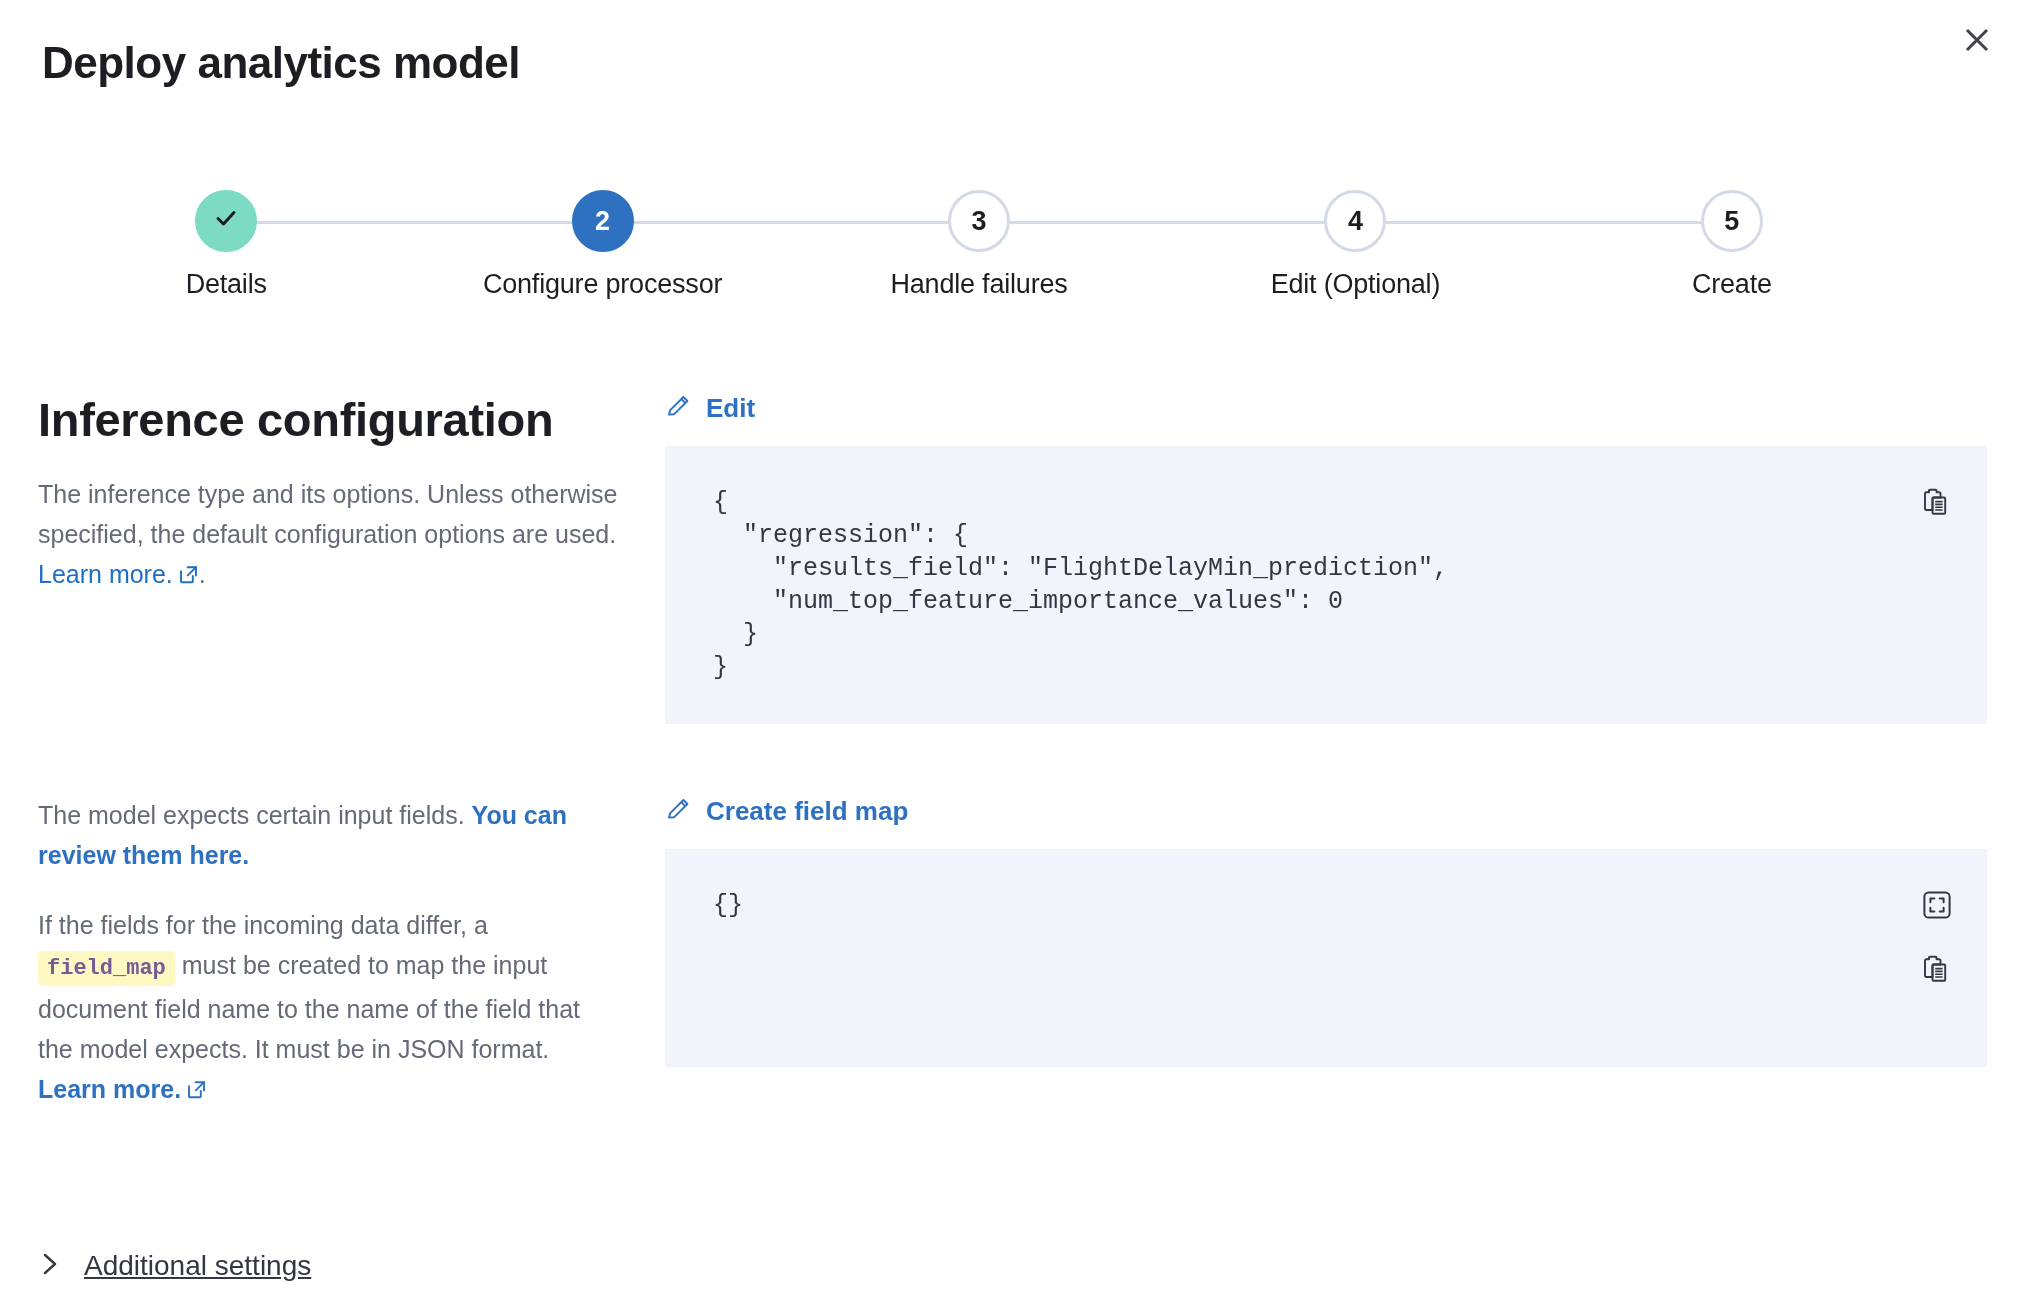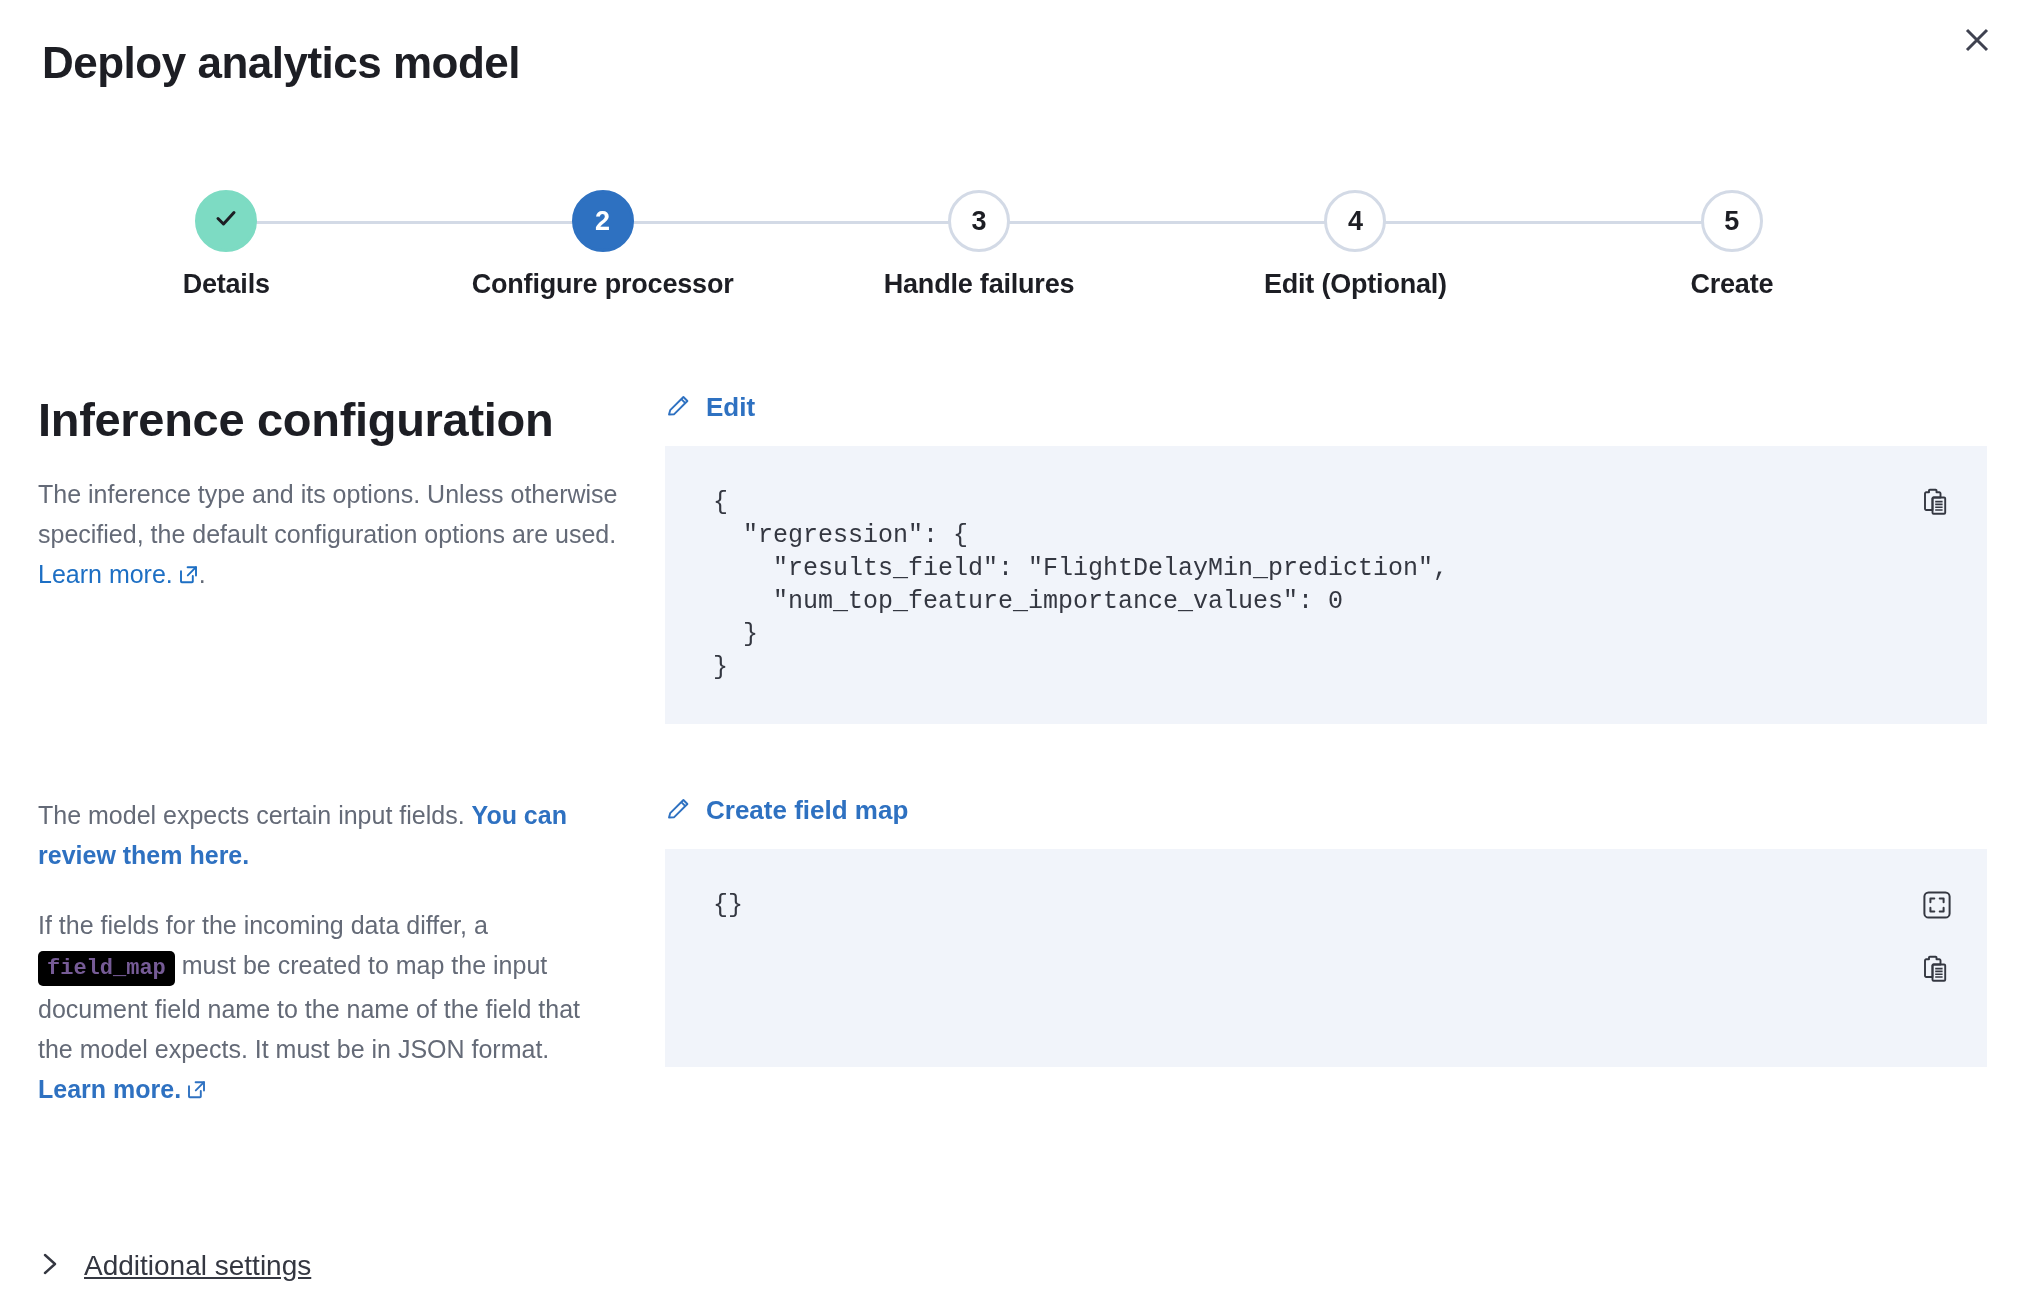--- a/index.html
+++ b/index.html
@@ -104,21 +104,21 @@
     color: #1D1E24;
   }
   .step-circle.current {
     background: #2E71C1;
     border-color: #2E71C1;
     color: #FFFFFF;
   }
   .step-label {
     margin-top: 17px;
     font-size: 27px;
-    font-weight: 700;
+    font-weight: 400;
     color: #1D1E24;
     white-space: nowrap;
     letter-spacing: -0.2px;
   }
 
   
   .section {
     position: absolute;
     left: 0;
     width: 100%;
@@ -159,29 +159,29 @@
     display: inline-block;
     vertical-align: -2px;
     margin-left: 5px;
   }
 
   code.chip {
     font-family: "Liberation Mono", monospace;
     font-size: 22px;
     font-weight: 700;
     color: #765B96;
-    background: #000000;
+    background: #fef9c3;
     border-radius: 5px;
     padding: 5px 9px;
   }
 
   
   .edit-action {
     display: flex;
-    align-items: flex-start;
+    align-items: center;
     gap: 13px;
     cursor: pointer;
     width: fit-content;
   }
   .edit-action .lbl {
     font-size: 26px;
     font-weight: 600;
     color: #2E71C1;
   }
 

